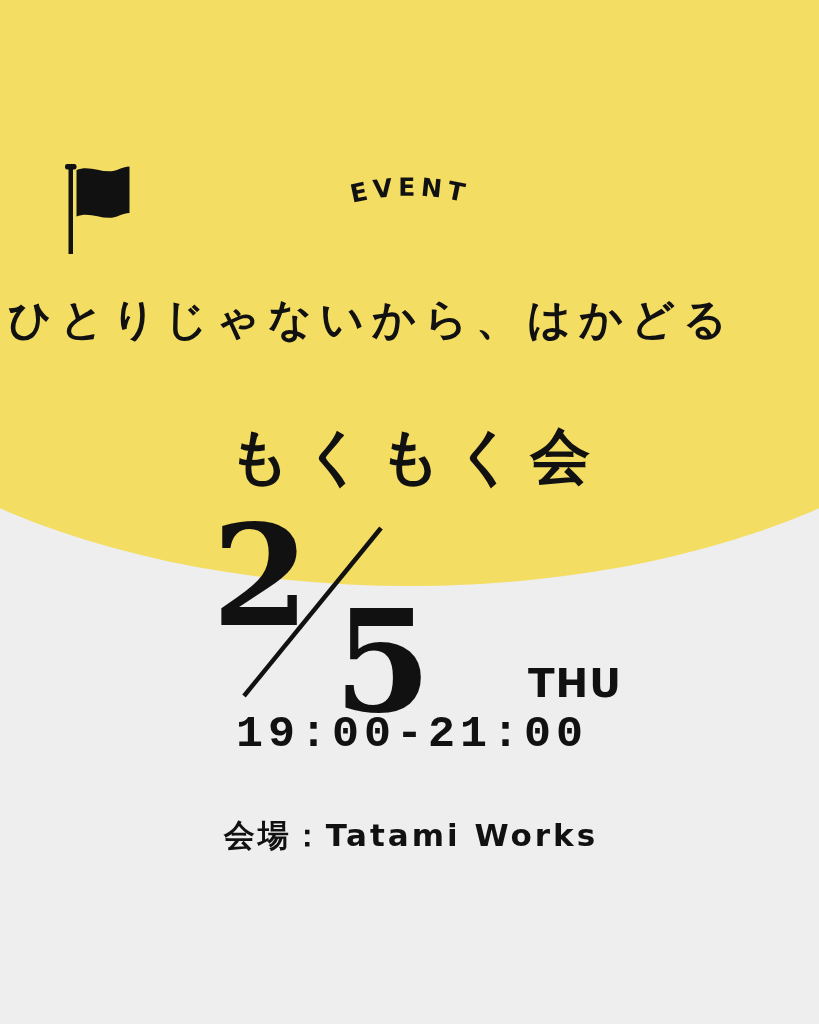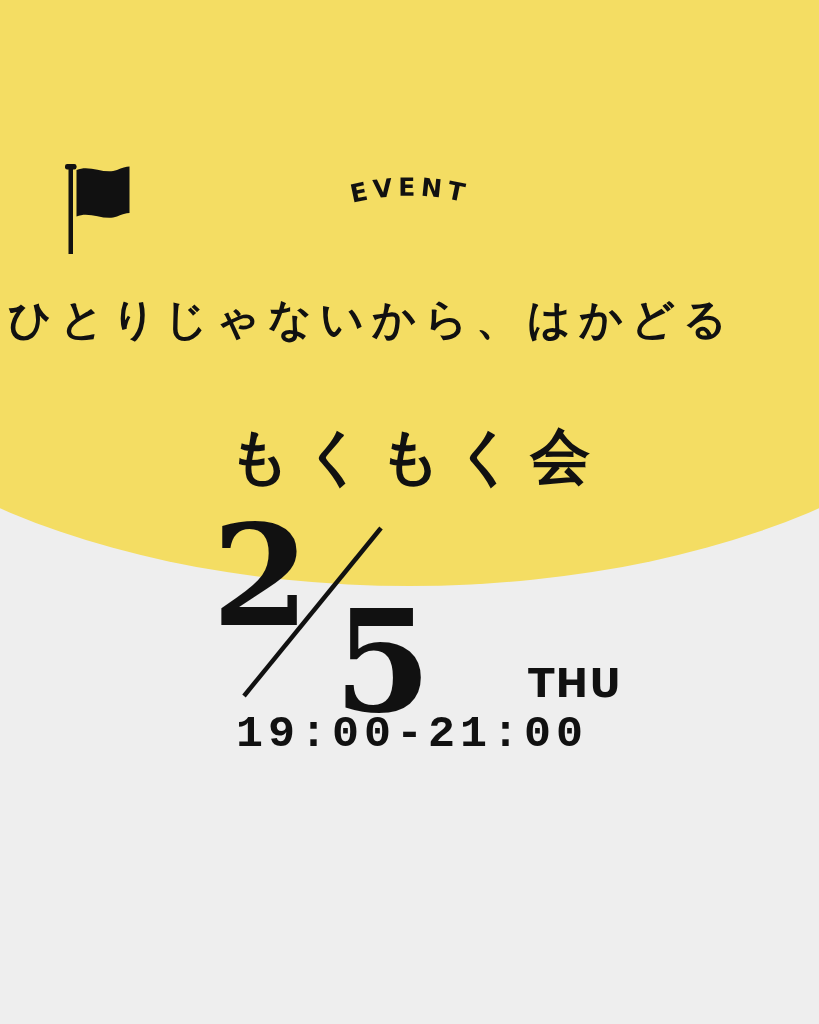--- a/index.html
+++ b/index.html
@@ -220,14 +220,15 @@
       </svg>
     </div>
 
     <div class="day-number">5</div>
 
     <div class="weekday">THU</div>
   </div>
 
   <div class="time">19:00-21:00</div>
 
+  <div class="venue">会場：Tatami Works</div>
 
 </div>
 
 </body></html>

